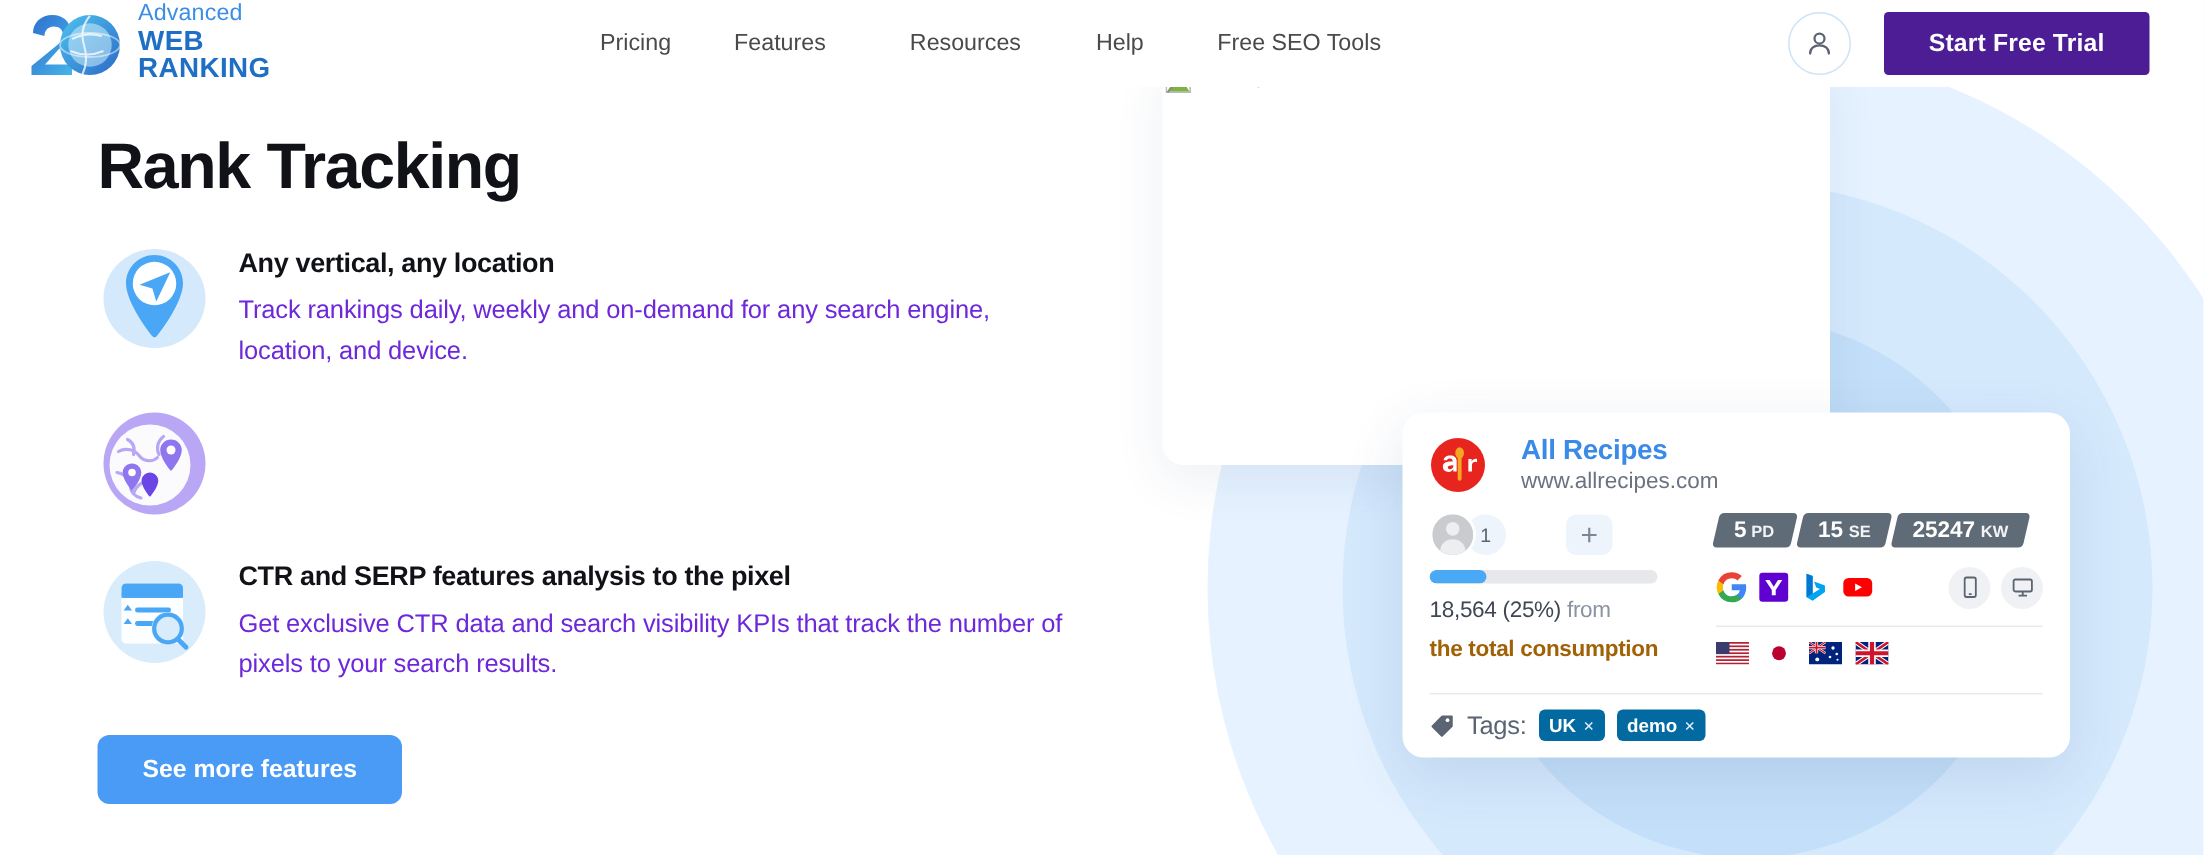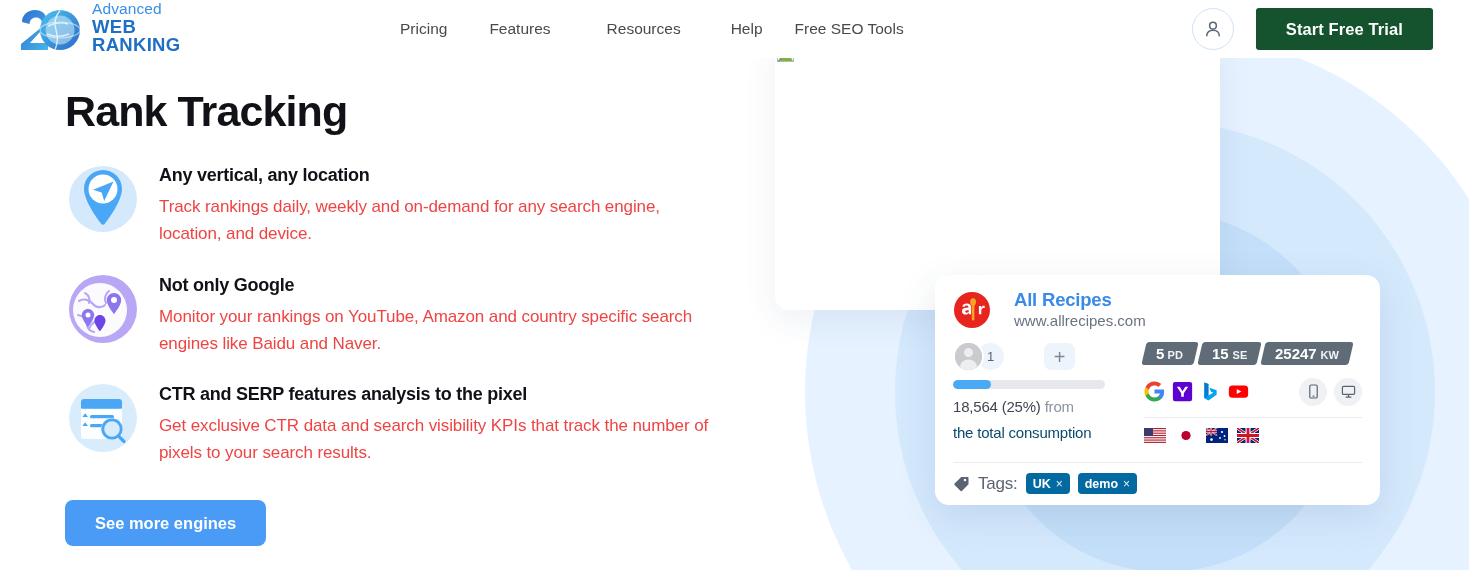--- a/index.html
+++ b/index.html
@@ -35,56 +35,56 @@
   }
 
   .nav { position: absolute; left: 400px; top: 0; height: 58px; display: flex; align-items: center; }
   .nav-item {
     font-size: 15.5px; color: #4a4a4a; cursor: pointer;
     padding: 6px 0; white-space: nowrap;
   }
   .nav-item:nth-child(1) { margin-right: 42px; }
   .nav-item:nth-child(2) { margin-right: 56px; }
   .nav-item:nth-child(3) { margin-right: 50px; }
-  .nav-item:nth-child(4) { margin-right: 32px; }
+  .nav-item:nth-child(4) { margin-right: 49px; }
 
   .header-right {
     position: absolute; right: 36px; top: 0; height: 58px;
     display: flex; align-items: center; gap: 22px;
   }
   .avatar-btn {
     width: 42px; height: 42px; border-radius: 50%;
     border: 1.6px solid #cfe3f7;
     display: flex; align-items: center; justify-content: center;
     cursor: pointer; background: #fff;
   }
   .cta-btn {
     height: 42px; padding: 0 30px;
-    background: #14532d; color: #fff;
+    background: #4c1d95; color: #fff;
     font-size: 16.5px; font-weight: 700;
     border: none; border-radius: 3px;
     display: flex; align-items: center; justify-content: center;
     cursor: pointer; letter-spacing: .1px;
   }
 
   
   .left-col { position: absolute; left: 65px; top: 88px; width: 660px; z-index: 20; }
   .page-title {
     font-size: 43px; font-weight: 800; color: #111217;
     letter-spacing: -0.9px; line-height: 1.1; margin-bottom: 26px;
   }
   .feature { display: flex; gap: 18px; margin-bottom: 23px; }
   .feature-icon { width: 76px; height: 76px; flex: 0 0 76px; }
   .feature-body { padding-top: 4px; }
   .feature-title {
     font-size: 18px; font-weight: 700; color: #111217;
     letter-spacing: -0.25px; margin-bottom: 7px;
   }
   .feature-desc {
-    font-size: 17px; color: #ef4444; line-height: 1.6;
+    font-size: 17px; color: #6d28d9; line-height: 1.6;
     max-width: 555px; letter-spacing: -0.1px;
   }
   .more-btn {
     margin-top: 11px;
     height: 46px; padding: 0 30px;
     background: #4a9bf5; color: #fff;
     font-size: 16.5px; font-weight: 600;
     border: none; border-radius: 8px;
     display: inline-flex; align-items: center; justify-content: center;
     cursor: pointer;
@@ -156,21 +156,21 @@
     font-weight: 300;
   }
 
   .prog-track {
     width: 152px; height: 9px; border-radius: 5px;
     background: #e6e8ec; margin-top: 6px; overflow: hidden;
   }
   .prog-fill { height: 100%; background: #4aa9f5; border-radius: 5px; }
   .prog-line1 { font-size: 15px; color: #3f4753; margin-top: 9px; letter-spacing: -.2px; }
   .prog-line1 .muted { color: #8b93a0; }
-  .prog-line2 { font-size: 15px; color: #0c4a6e; margin-top: 9px; letter-spacing: -.2px; }
+  .prog-line2 { font-size: 15px; color: #a16207; margin-top: 9px; letter-spacing: -.2px; font-weight: bold; }
 
   .badges { display: flex; align-items: center; }
   .badge {
     height: 23px; background: #5f6b76; color: #fff;
     display: flex; align-items: baseline; gap: 4px;
     padding: 0 12px; margin-right: 4px;
     transform: skewX(-13deg);
     border-radius: 3px;
   }
   .badge > span { transform: skewX(13deg); }
@@ -288,24 +288,20 @@
           <path d="M24 58c2-6 7-9 12-8"></path>
           <path d="M44 20c-4 3-5 8-3 12"></path>
           <path d="M20 22c4 2 5 6 4 10"></path>
         </g>
         <path d="M49 22c-4 0-7.2 3.2-7.2 7.1 0 4.8 5.5 11.9 6.6 13.3a.75.75 0 0 0 1.2 0c1.1-1.4 6.6-8.5 6.6-13.3 0-3.9-3.2-7.1-7.2-7.1z" fill="#8e76ee"></path>
         <circle cx="49" cy="29" r="3" fill="#fff"></circle>
         <path d="M23 38c-3.4 0-6.2 2.7-6.2 6.1 0 4.1 4.7 10.2 5.6 11.4a.65.65 0 0 0 1.1 0c1-1.2 5.7-7.3 5.7-11.4 0-3.4-2.8-6.1-6.2-6.1z" fill="#8e76ee"></path>
         <circle cx="23" cy="44" r="2.5" fill="#fff"></circle>
         <path d="M35 44c-3.1 0-5.6 2.5-5.6 5.5 0 3.7 4.2 9.2 5 10.2a.6.6 0 0 0 1 0c.9-1 5.1-6.5 5.1-10.2 0-3-2.5-5.5-5.5-5.5z" fill="#6b45e6"></path>
       </svg>
-      <div class="feature-body">
-        <div class="feature-title">Not only Google</div>
-        <div class="feature-desc">Monitor your rankings on YouTube, Amazon and country specific search engines like Baidu and Naver.</div>
-      </div>
     </div>
 
     
     <div class="feature">
       <svg class="feature-icon" viewBox="0 0 76 76">
         <circle cx="38" cy="38" r="34" fill="#d9ecfb"></circle>
         <rect x="16" y="19" width="41" height="40" rx="3" fill="#fdfeff"></rect>
         <rect x="16" y="19" width="41" height="9.5" rx="3" fill="#49a7f5"></rect>
         <rect x="16" y="26" width="41" height="2.6" fill="#49a7f5"></rect>
         <g fill="#49a7f5">
@@ -317,21 +313,21 @@
         <circle cx="47" cy="49" r="11" fill="#d9ecfb"></circle>
         <circle cx="47" cy="49" r="9.2" fill="none" stroke="#49a7f5" stroke-width="2.8"></circle>
         <path d="M54 56.5 59 61.5" stroke="#49a7f5" stroke-width="3.2" stroke-linecap="round"></path>
       </svg>
       <div class="feature-body">
         <div class="feature-title">CTR and SERP features analysis to the pixel</div>
         <div class="feature-desc">Get exclusive CTR data and search visibility KPIs that track the number of pixels to your search results.</div>
       </div>
     </div>
 
-    <button class="more-btn">See more engines</button>
+    <button class="more-btn">See more features</button>
   </div>
 
   <div class="right-visual">
 
     <div class="rings">
       <div class="ring ring1"></div>
       <div class="ring ring2"></div>
       <div class="ring ring3"></div>
     </div>
 

